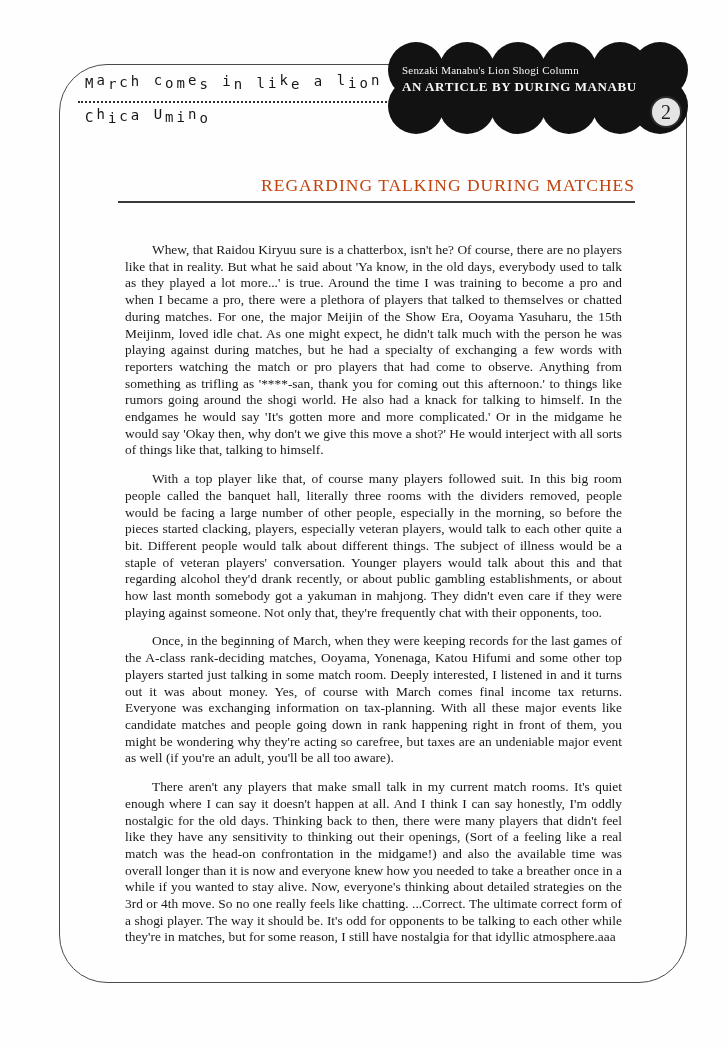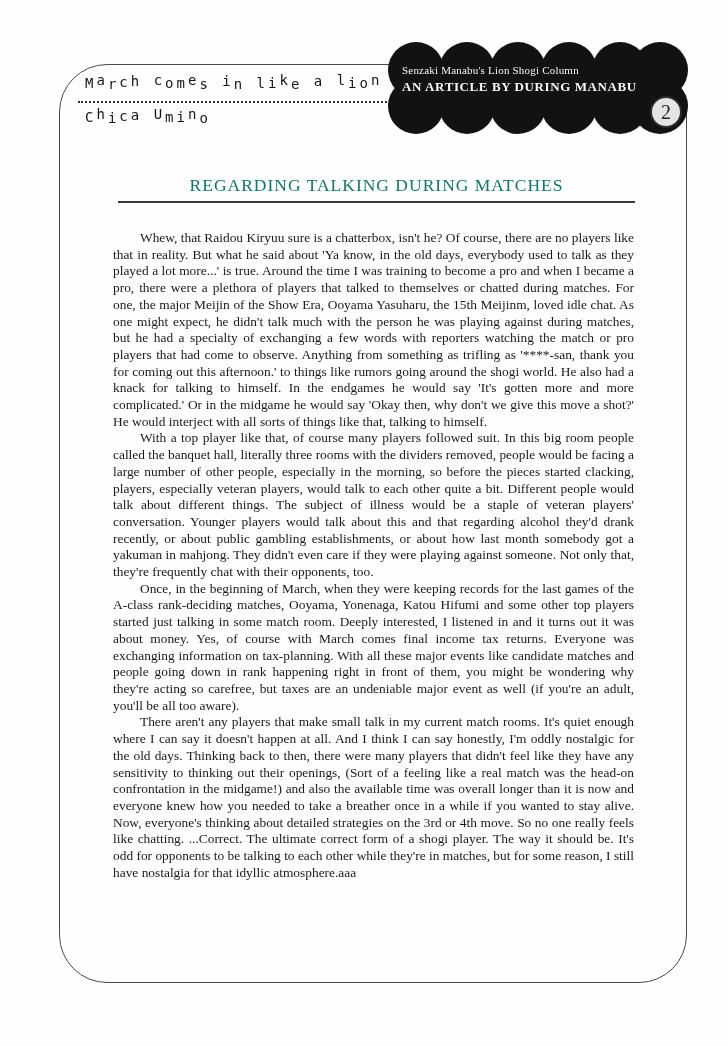--- a/index.html
+++ b/index.html
@@ -43,32 +43,32 @@
   }
   .num-circle{
     position:absolute;left:650px;top:96px;width:32px;height:32px;
     border-radius:50%;background:#e4e4e4;border:2px solid #2a2a2a;
     box-sizing:border-box;display:flex;align-items:center;justify-content:center;
     font-size:20px;color:#1d1d1d;z-index:3;
   }
   
   .heading{
     position:absolute;left:118px;top:175px;width:517px;
-    text-align:center;font-size:17.5px;letter-spacing:1px;
-    color:#0f766e;font-weight:500;white-space:nowrap;
+    text-align:right;font-size:17.5px;letter-spacing:1px;
+    color:#c2410c;font-weight:500;white-space:nowrap;
   }
   .heading-rule{
     position:absolute;left:118px;top:201px;width:517px;height:2px;background:#3a3a3a;
   }
   
   .body-text{
     position:absolute;left:113px;top:230px;width:521px;
     font-size:13.4px;line-height:16.7px;text-align:justify;color:#191919;
   }
-  .body-text p{margin:0;text-indent:27px;}
+  .body-text p{margin:12px;text-indent:27px;}
 </style>
 </head>
 <body>
 
 <div class="sheet"></div>
 
 <div class="hand-block">
   <div class="hand-title"><span style="display: inline-block; transform: translateY(1px);">M</span><span style="display: inline-block; transform: translateY(-2px);">a</span><span style="display: inline-block; transform: translateY(2px);">r</span><span style="display: inline-block; transform: translateY(0px);">c</span><span style="display: inline-block; transform: translateY(-1px);">h</span><span style="display: inline-block; transform: translateY(2px);">&nbsp;</span><span style="display: inline-block; transform: translateY(-2px);">c</span><span style="display: inline-block; transform: translateY(1px);">o</span><span style="display: inline-block; transform: translateY(1px);">m</span><span style="display: inline-block; transform: translateY(-2px);">e</span><span style="display: inline-block; transform: translateY(2px);">s</span><span style="display: inline-block; transform: translateY(0px);">&nbsp;</span><span style="display: inline-block; transform: translateY(-1px);">i</span><span style="display: inline-block; transform: translateY(2px);">n</span><span style="display: inline-block; transform: translateY(-2px);">&nbsp;</span><span style="display: inline-block; transform: translateY(1px);">l</span><span style="display: inline-block; transform: translateY(1px);">i</span><span style="display: inline-block; transform: translateY(-2px);">k</span><span style="display: inline-block; transform: translateY(2px);">e</span><span style="display: inline-block; transform: translateY(0px);">&nbsp;</span><span style="display: inline-block; transform: translateY(-1px);">a</span><span style="display: inline-block; transform: translateY(2px);">&nbsp;</span><span style="display: inline-block; transform: translateY(-2px);">l</span><span style="display: inline-block; transform: translateY(1px);">i</span><span style="display: inline-block; transform: translateY(1px);">o</span><span style="display: inline-block; transform: translateY(-2px);">n</span></div>
 </div>
 <div class="dotted-divider"></div>

